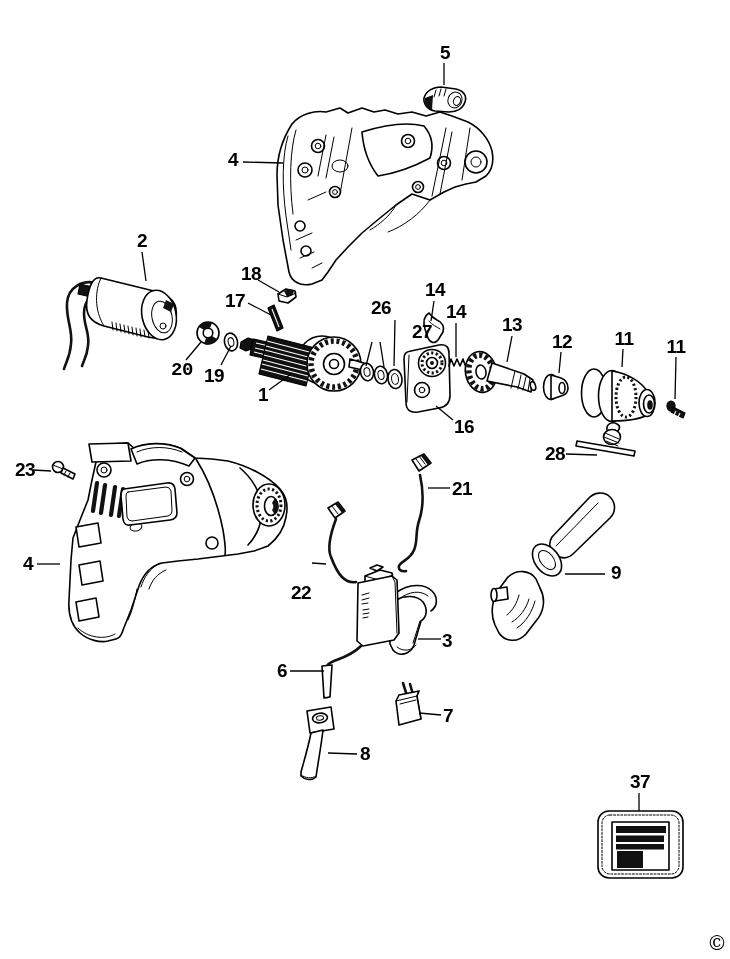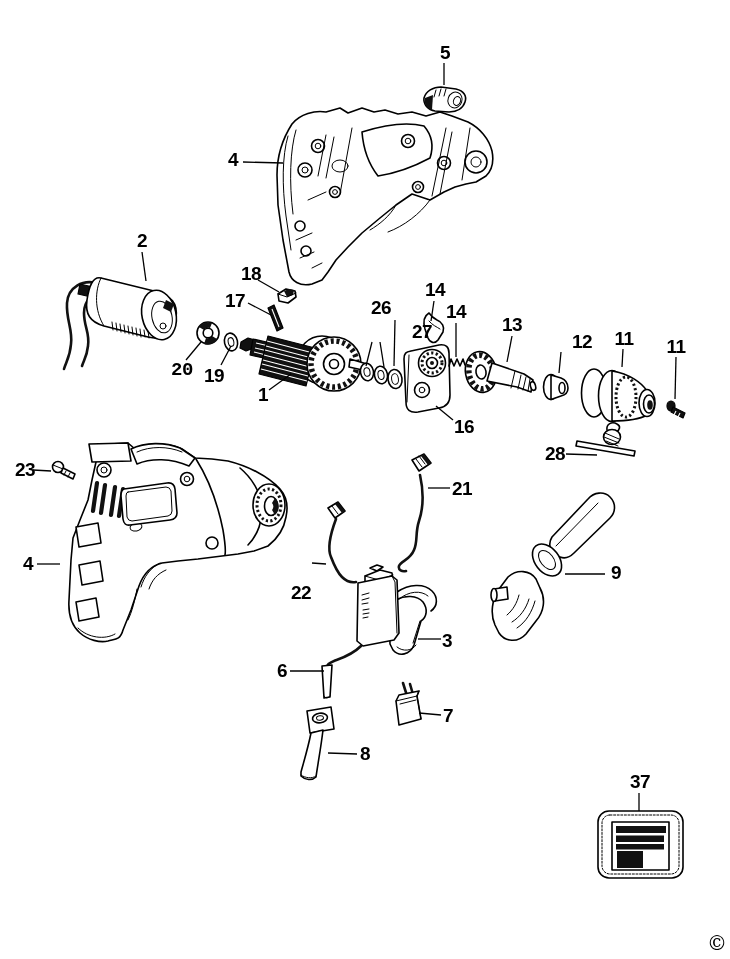--- a/index.html
+++ b/index.html
@@ -362,21 +362,21 @@
       <div class="callout" style="left: 233px; top: 160px;">4</div>
       <div class="callout" style="left: 142px; top: 241px;">2</div>
       <div class="callout" style="left: 251px; top: 274px;">18</div>
       <div class="callout" style="left: 435px; top: 290px;">14</div>
       <div class="callout" style="left: 235px; top: 301px;">17</div>
       <div class="callout" style="left: 381px; top: 308px;">26</div>
       <div class="callout" style="left: 456px; top: 312px;">14</div>
       <div class="callout" style="left: 512px; top: 325px;">13</div>
       <div class="callout" style="left: 377px; top: 332px; margin-left: 45px;">27</div>
       <div class="callout" style="left: 624px; top: 339px;">11</div>
-      <div class="callout" style="left: 562px; top: 342px; margin-left: 20px;">12</div>
+      <div class="callout" style="left: 562px; top: 342px;">12</div>
       <div class="callout" style="left: 676px; top: 347px;">11</div>
       <div class="callout" style="left: 182px; top: 370px; font-family: Liberation Mono, monospace;">20</div>
       <div class="callout" style="left: 214px; top: 376px;">19</div>
       <div class="callout" style="left: 263px; top: 395px;">1</div>
       <div class="callout" style="left: 464px; top: 427px;">16</div>
       <div class="callout" style="left: 555px; top: 454px;">28</div>
       <div class="callout" style="left: 25px; top: 470px;">23</div>
       <div class="callout" style="left: 462px; top: 489px;">21</div>
       <div class="callout" style="left: 28px; top: 564px;">4</div>
       <div class="callout" style="left: 301px; top: 593px;">22</div>

